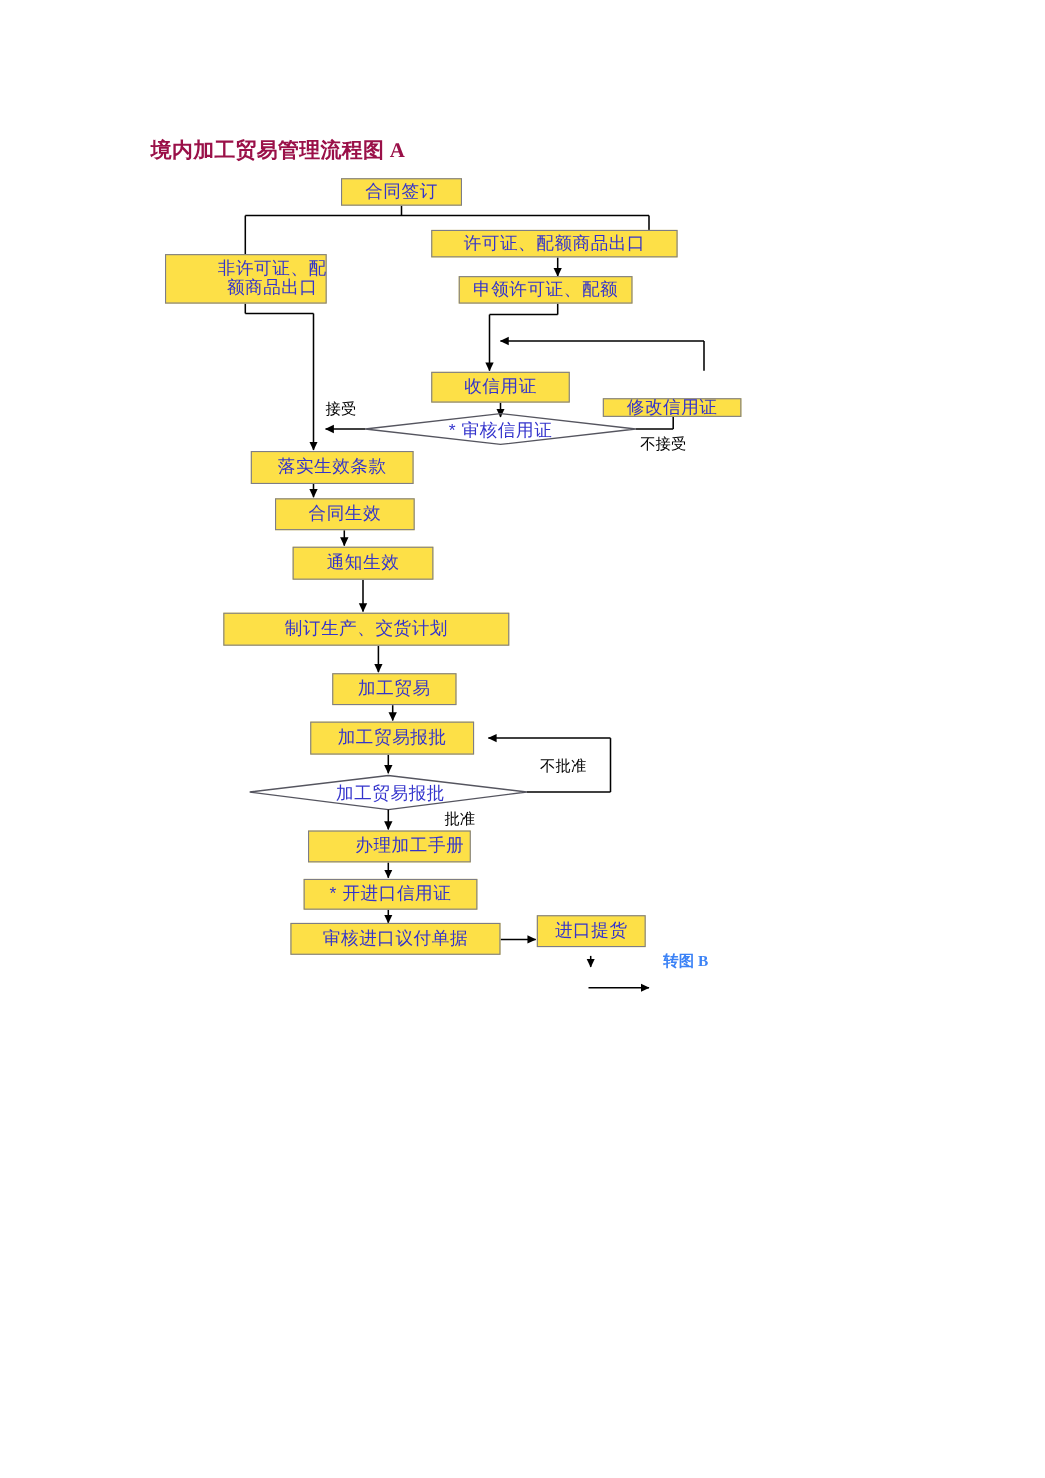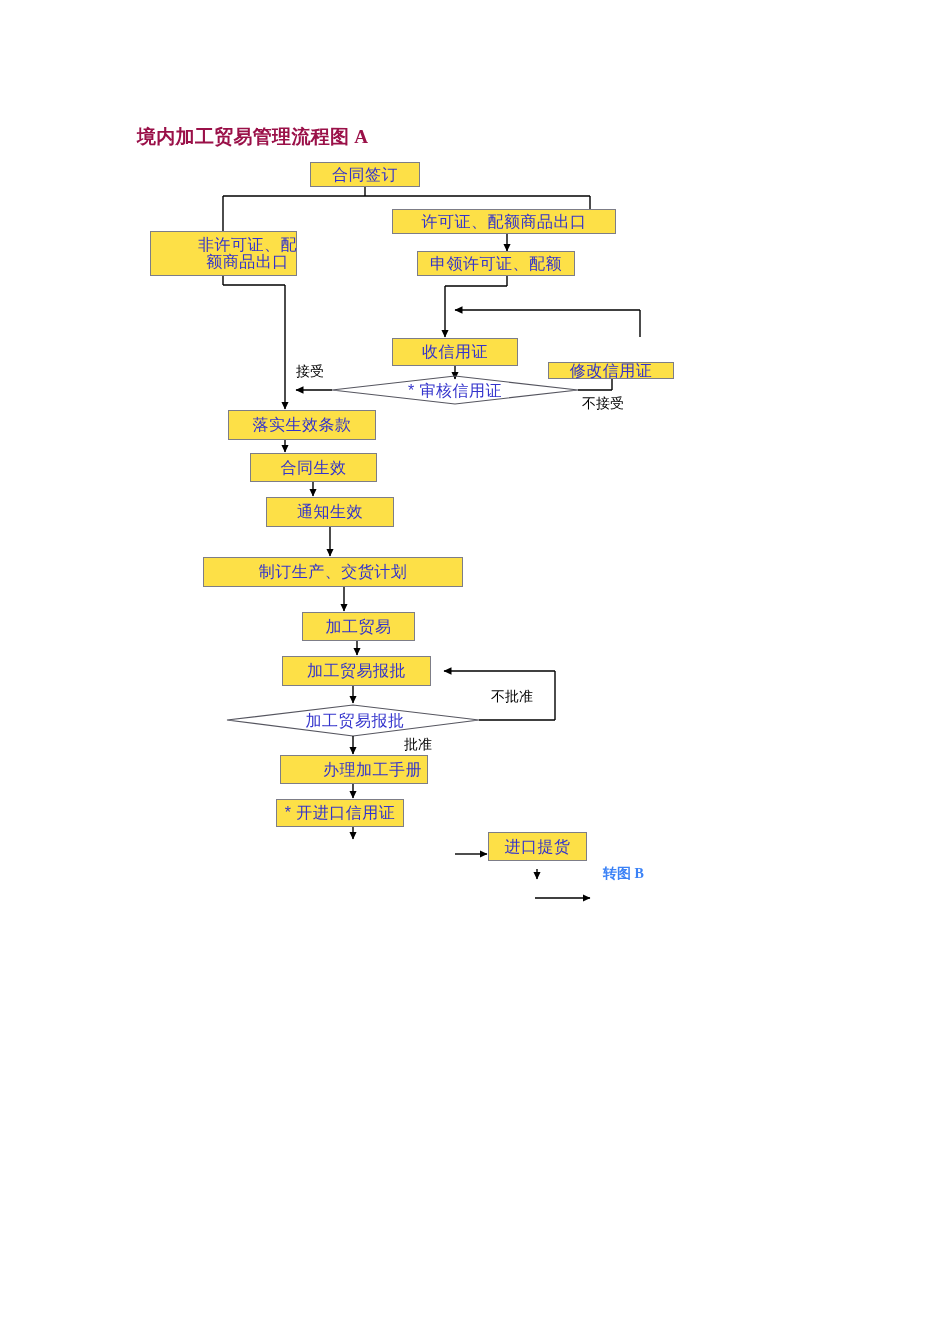--- a/index.html
+++ b/index.html
@@ -180,22 +180,23 @@
   <div class="node" style="left:203px; top:557px; width:260px; height:30px;">制订生产、交货计划</div>
 
   <div class="node" style="left:302px; top:612px; width:113px; height:29px;">加工贸易</div>
 
   <div class="node" style="left:282px; top:656px; width:149px; height:30px;">加工贸易报批</div>
 
   <div class="decision-label" style="left:285px; top:711px; width:140px;">加工贸易报批</div>
 
   <div class="node" style="left:280px; top:755px; width:148px; height:29px;padding-left:37px;">办理加工手册</div>
 
-  <div class="node" style="left:276px; top:799px; width:128px; height:28px;">* 开进口信用证</div>
-
+  <div class="node" style="left:276px; top:799px; width:158px; height:28px;">* 开进口信用证</div>
+
+  <div class="node" style="left:264px; top:839px; width:191px; height:29px;">审核进口议付单据</div>
 
   <div class="node" style="left:488px; top:832px; width:99px; height:29px;">进口提货</div>
 
 
   <div class="edge-label" style="left:296px; top:363px;">接受</div>
 
   <div class="edge-label" style="left:582px; top:395px;">不接受</div>
 
   <div class="edge-label" style="left:491px; top:688px;">不批准</div>
 

